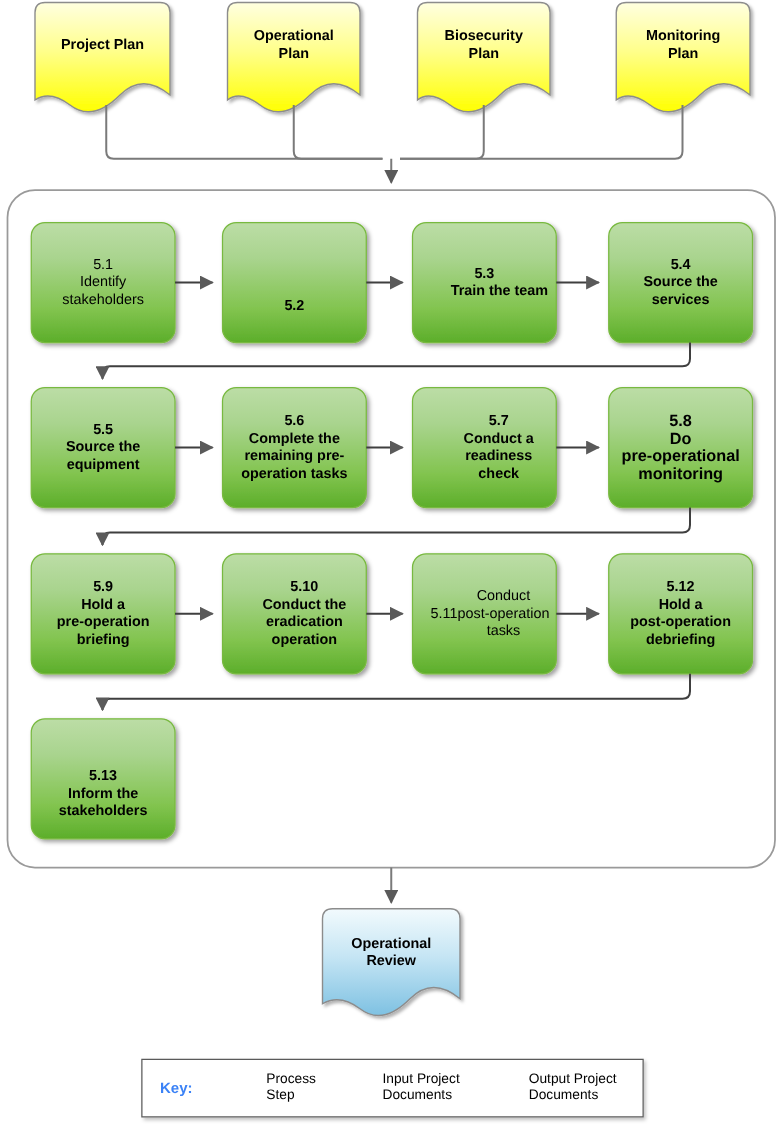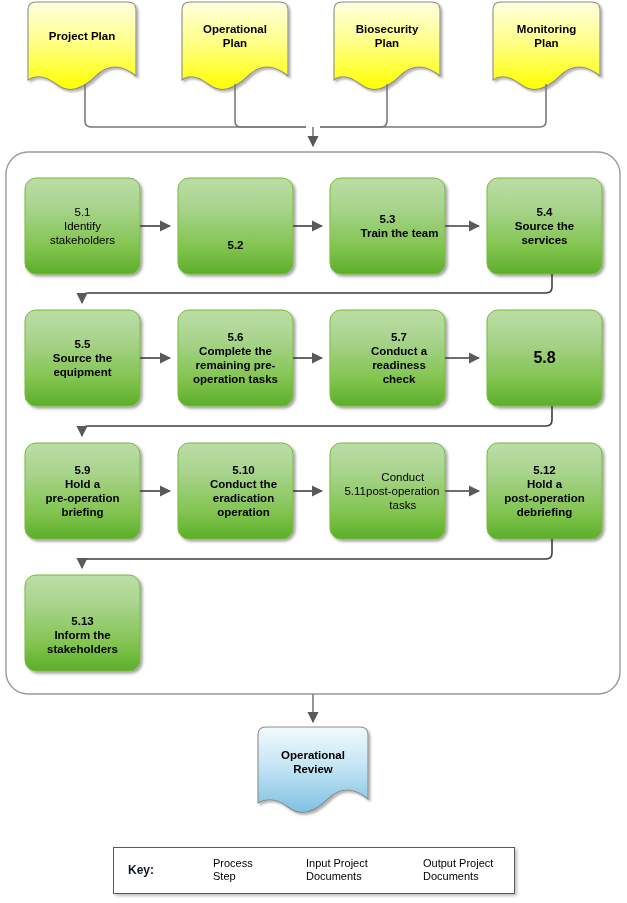--- a/index.html
+++ b/index.html
@@ -50,21 +50,21 @@
     border: 1px solid #5a5a5a;
     box-shadow: 2px 2px 3px rgba(0,0,0,0.25);
     box-sizing: border-box;
   }
   .legend-key {
     position: absolute;
     left: 14px;
     top: 15px;
     font-size: 12px;
     font-weight: bold;
-    color: #0f172a;
+    color: #3b82f6;
   }
   .legend-text {
     position: absolute;
     font-size: 11px;
     font-weight: normal;
     color: #000;
     line-height: 13px;
     white-space: pre-line;
   }
   svg { display: block; }
@@ -201,22 +201,25 @@
   <span class="lbl">5.6</span>
   <span class="lbl" style="white-space:pre-line;">Complete the
 remaining pre-
 operation tasks</span>
 </div>
 <div class="node" style="left:330px;top:310px;width:110px;height:96px;flex-direction:column;font-size:11.5px;font-weight:bold;line-height:14px;padding-left:28px;">
   <span class="lbl">5.7</span>
   <span class="lbl" style="white-space:pre-line;">Conduct a
 readiness check</span>
 </div>
-<div class="node" style="left:487px;top:310px;width:115px;height:96px;flex-direction:column;font-size:16px;font-weight:bold;line-height:14px;">
+<div class="node" style="left:487px;top:310px;width:115px;height:96px;flex-direction:column;font-size:13px;font-weight:bold;line-height:14px;">
   <span class="lbl">5.8</span>
+  <span class="lbl" style="white-space:pre-line;">Do
+pre-operational
+monitoring</span>
 </div>
 <div class="node" style="left:25px;top:443px;width:115px;height:96px;flex-direction:column;font-size:11.5px;font-weight:bold;line-height:14px;">
   <span class="lbl">5.9</span>
   <span class="lbl" style="white-space:pre-line;">Hold a
 pre-operation
 briefing</span>
 </div>
 <div class="node" style="left:178px;top:443px;width:115px;height:96px;flex-direction:column;font-size:11.5px;font-weight:bold;line-height:14px;padding-left:16px;">
   <span class="lbl">5.10</span>
   <span class="lbl" style="white-space:pre-line;">Conduct the

